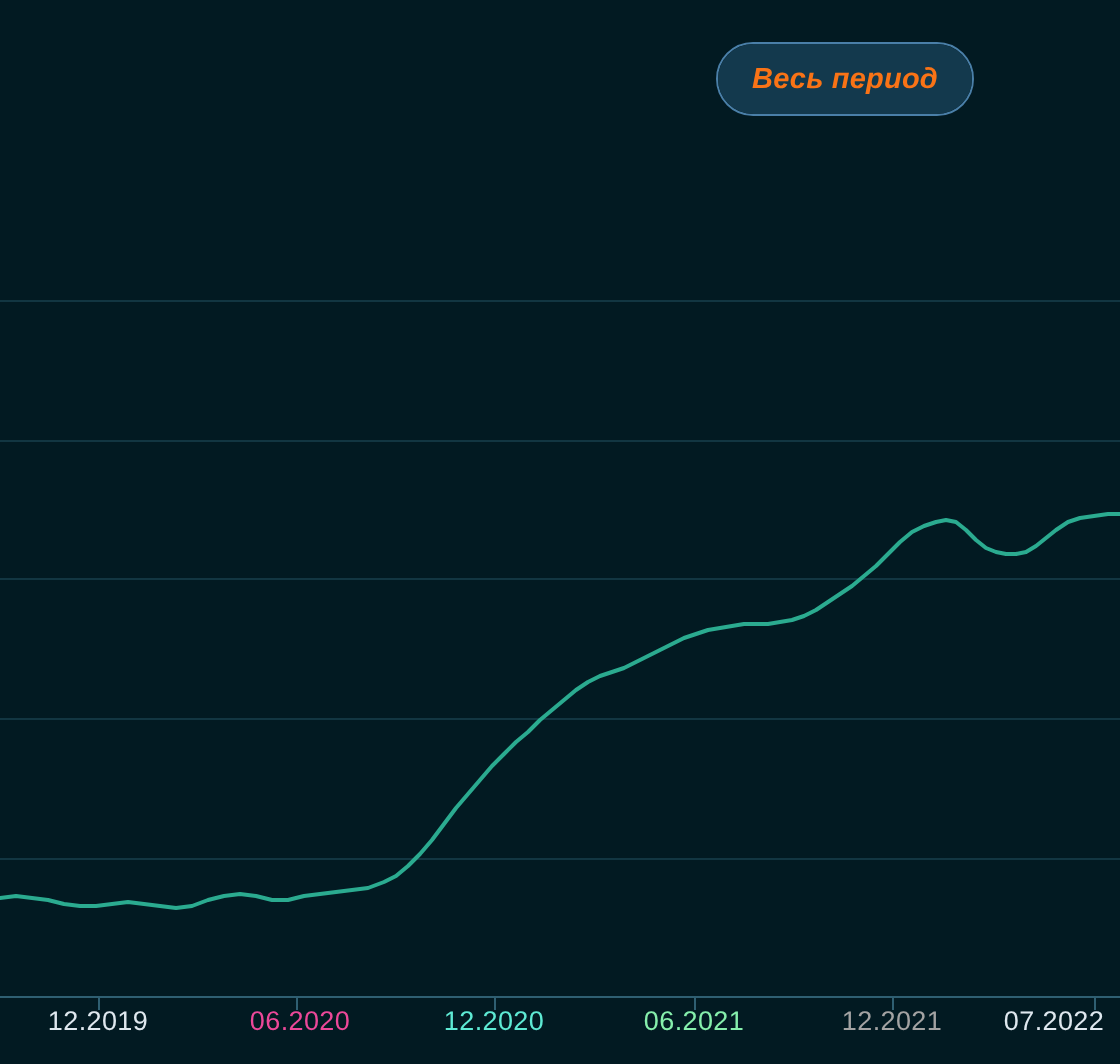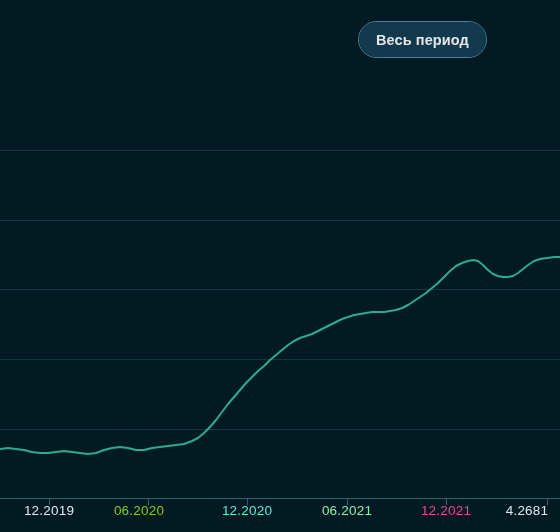--- a/index.html
+++ b/index.html
@@ -109,25 +109,25 @@
           <line x1="446.5" x2="446.5" y1="498" y2="505" stroke="#2f5f72" stroke-width="1"></line>
           <line x1="547.5" x2="547.5" y1="498" y2="505" stroke="#2f5f72" stroke-width="1"></line>
         </g>
       <g id="series-group">
           <polyline points="0,449 8,448 16,449 24,450 32,452 40,453 48,453 56,452 64,451 72,452 80,453 88,454 96,453 104,450 112,448 120,447 128,448 136,450 144,450 152,448 160,447 168,446 176,445 184,444 192,441 198,438 204,433 210,427 216,420 222,412 228,404 234,397 240,390 246,383 252,377 258,371 264,366 270,360 276,355 282,350 288,345 294,341 300,338 306,336 312,334 318,331 324,328 330,325 336,322 342,319 348,317 354,315 360,314 366,313 372,312 378,312 384,312 390,311 396,310 402,308 408,305 414,301 420,297 426,293 432,288 438,283 444,277 450,271 456,266 462,263 468,261 473,260 478,261 483,265 488,270 493,274 498,276 503,277 508,277 513,276 518,273 523,269 528,265 534,261 540,259 547,258 554,257 560,257" fill="none" stroke="#2bab90" stroke-width="2" stroke-linejoin="round" stroke-linecap="round"></polyline>
         </g>
     </svg>
 
     <div id="x-axis-labels">
         <div class="x-tick-label" style="left: 49px; color: rgb(223, 232, 239);">12.2019</div>
-        <div class="x-tick-label" style="left: 139px; color: #84cc16;">06.2020</div>
+        <div class="x-tick-label" style="left: 150px; color: #ec4899;">06.2020</div>
         <div class="x-tick-label" style="left: 247px; color: #5eead4;">12.2020</div>
         <div class="x-tick-label" style="left: 347px; color: #86efac;">06.2021</div>
-        <div class="x-tick-label" style="left: 446px; color: #ec4899;">12.2021</div>
-        <div class="x-tick-label" style="left: 527px; color: rgb(223, 232, 239);">4.2681</div>
+        <div class="x-tick-label" style="left: 446px; color: #a3a3a3;">12.2021</div>
+        <div class="x-tick-label" style="left: 527px; color: rgb(223, 232, 239);">07.2022</div>
       </div>
   </div>
 
   <div id="period-toggle" style="border-color: rgb(74, 127, 168);">
-      <button class="toggle-btn active" style="color: #e5e5e5; background: rgb(19, 57, 77);">Весь период</button>
+      <button class="toggle-btn active" style="color: #f97316; background: rgb(19, 57, 77); font-style: italic;">Весь период</button>
     </div>
 
 </div>
 
 </body></html>

